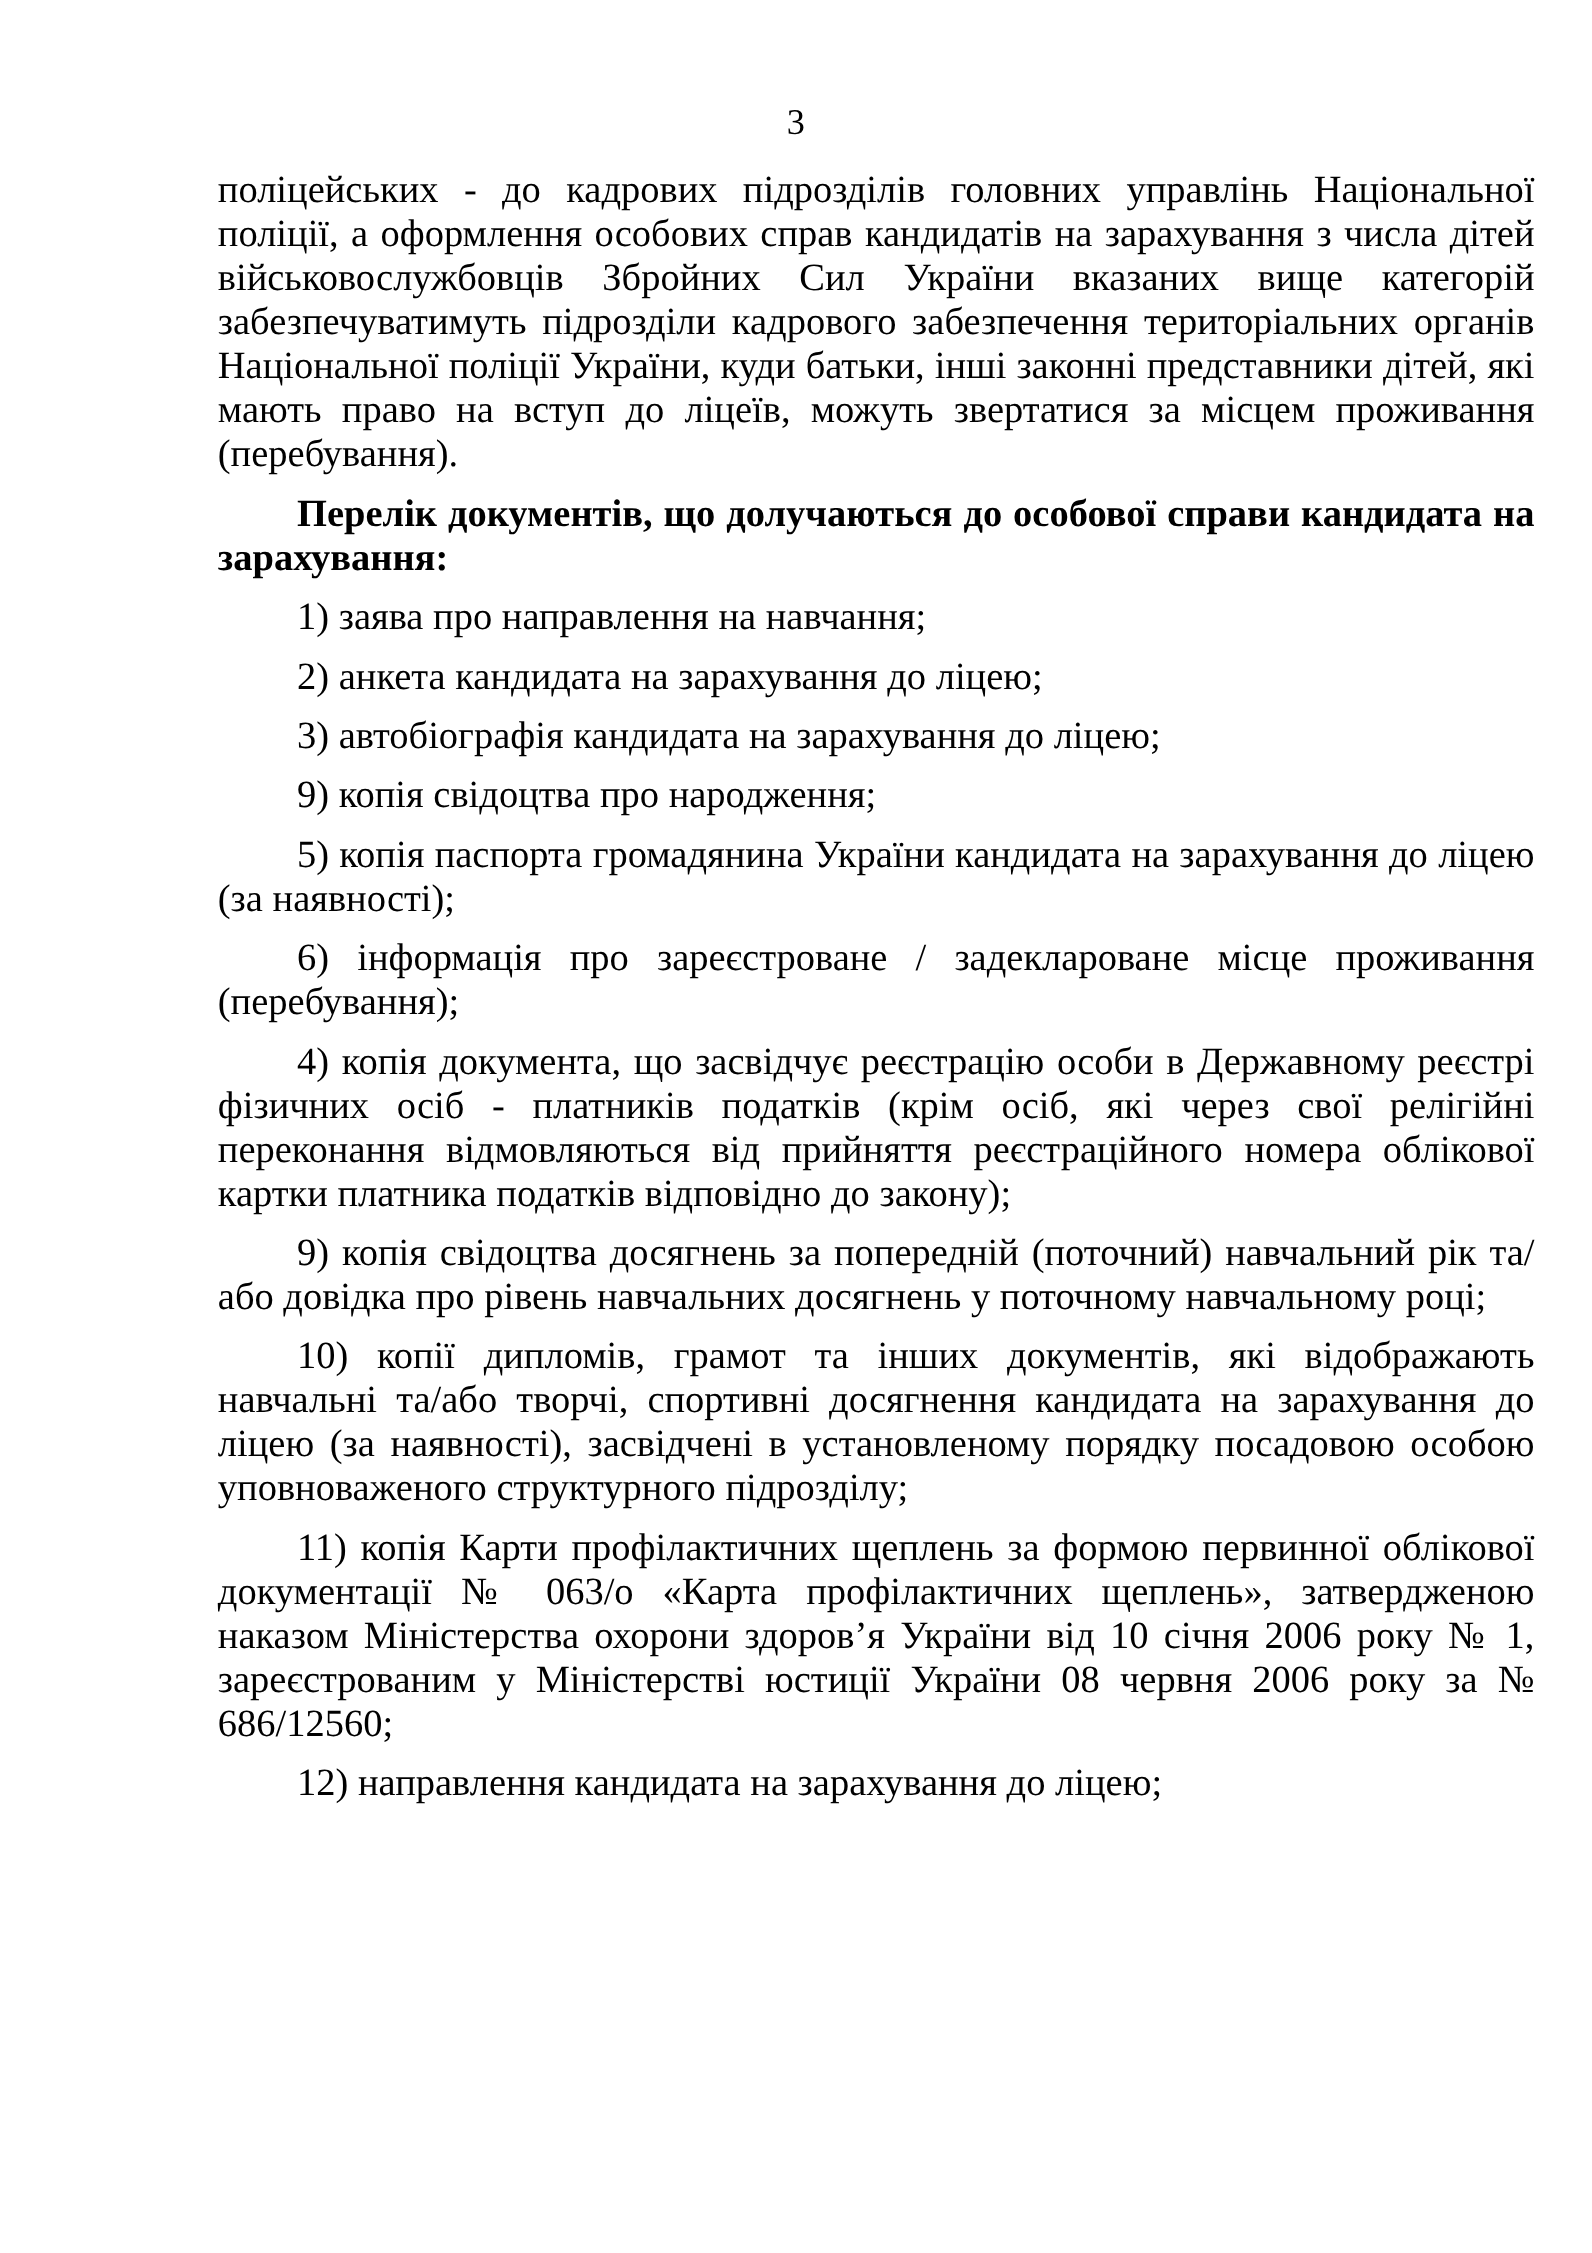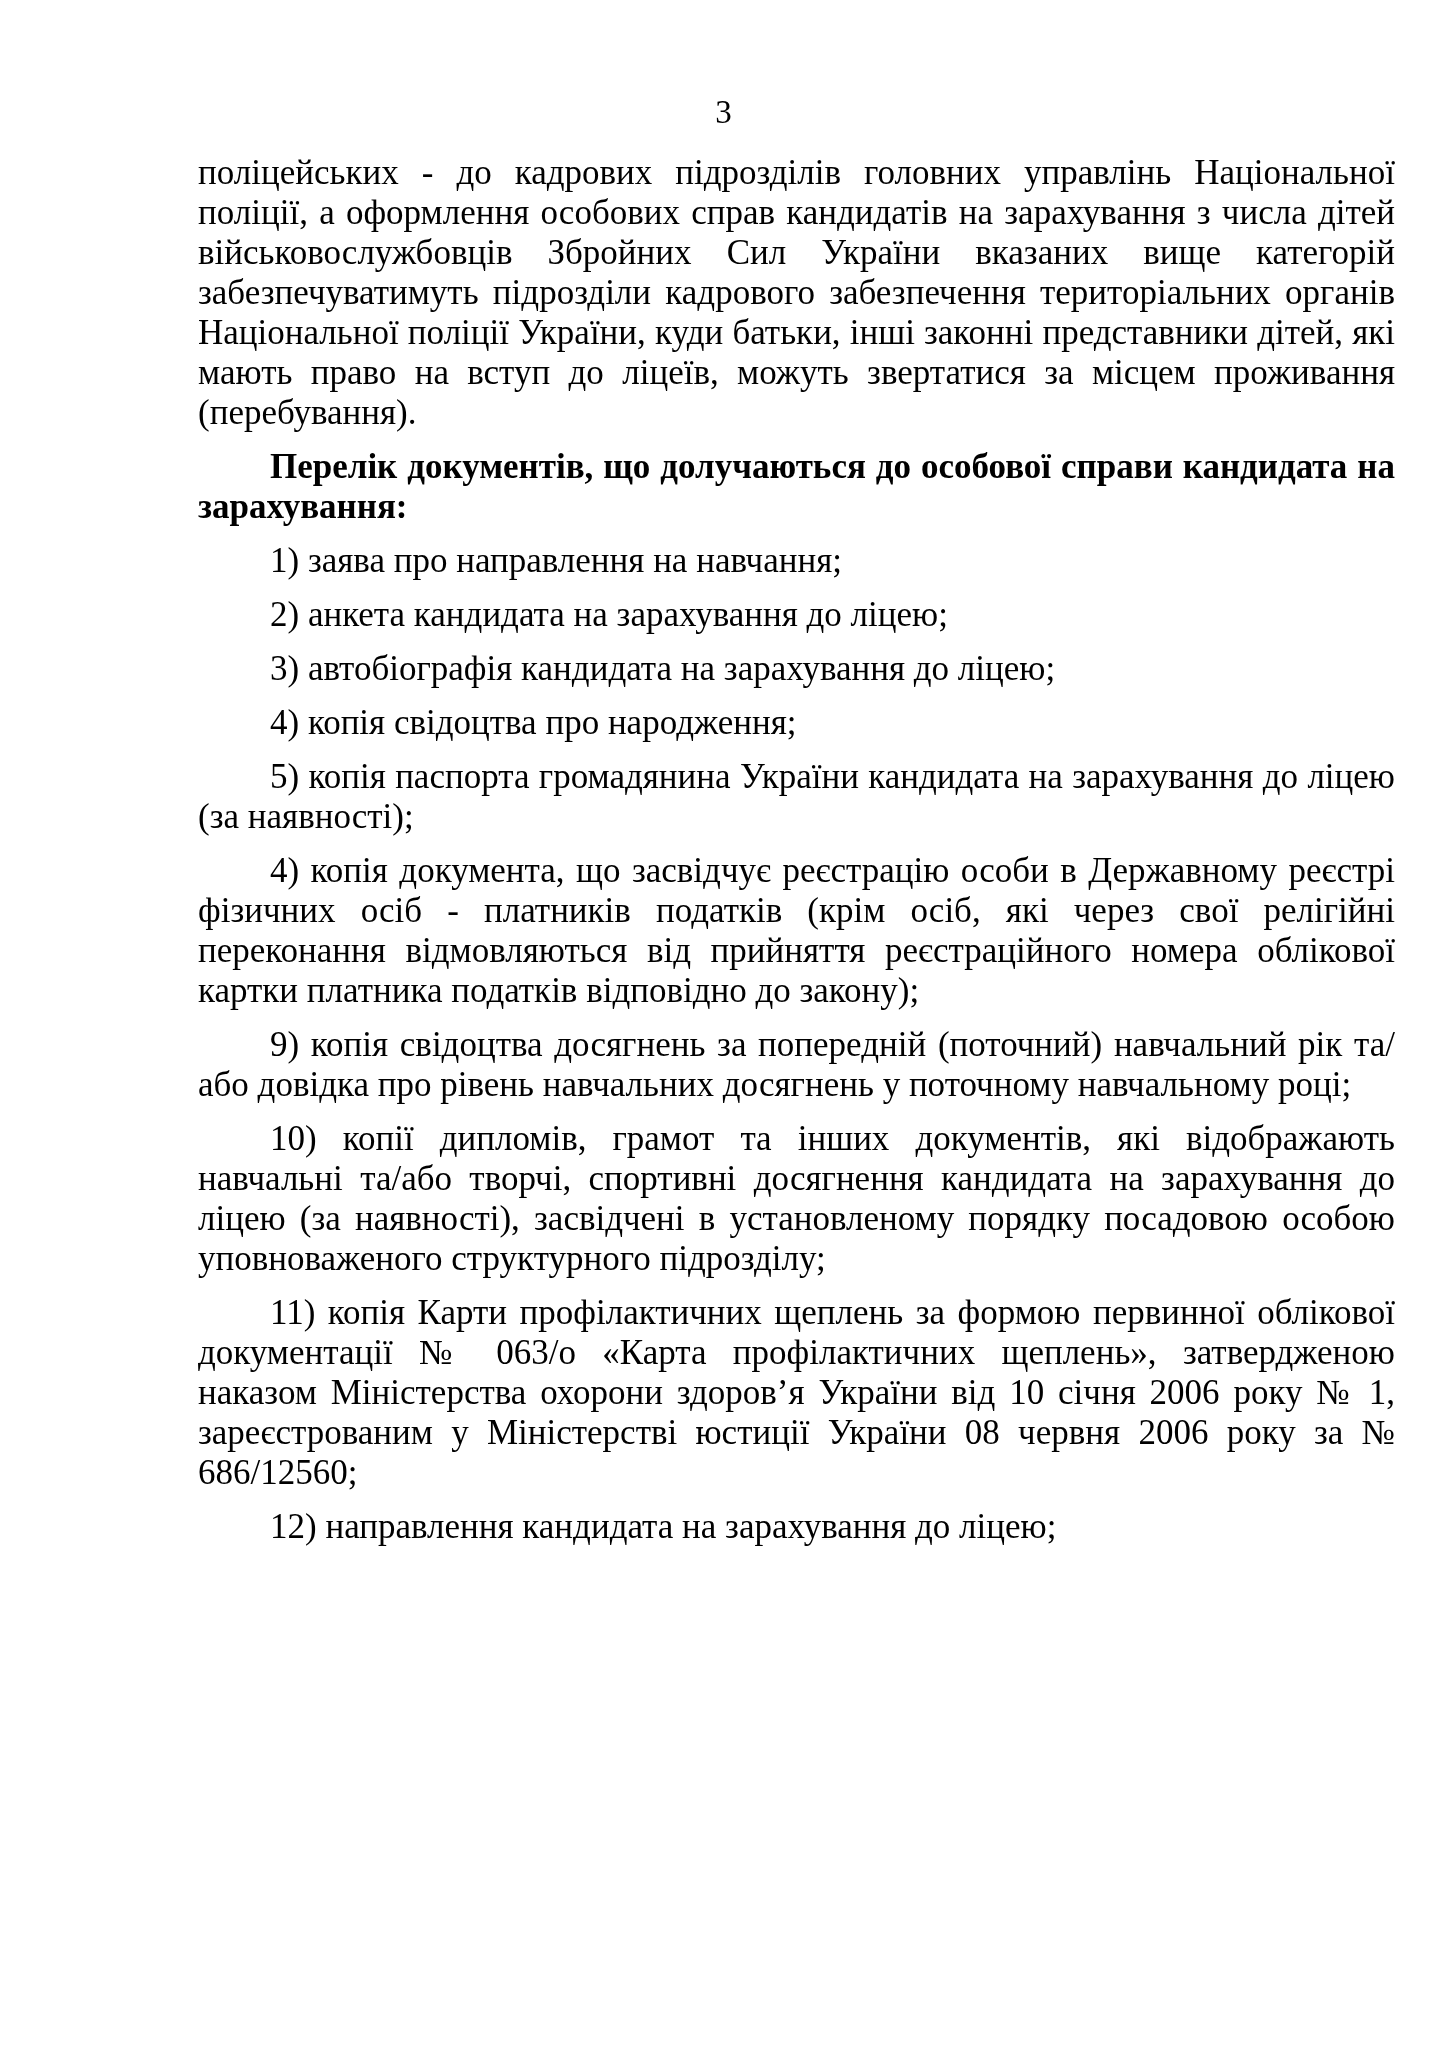--- a/index.html
+++ b/index.html
@@ -49,20 +49,21 @@
 <div class="page">
   <div class="page-number">3</div>
 
   <p class="par no-indent">поліцейських - до кадрових підрозділів головних управлінь Національної поліції, а оформлення особових справ кандидатів на зарахування з числа дітей військовослужбовців Збройних Сил України вказаних вище категорій забезпечуватимуть підрозділи кадрового забезпечення територіальних органів Національної поліції України, куди батьки, інші законні представники дітей, які мають право на вступ до ліцеїв, можуть звертатися за місцем проживання (перебування).</p>
 
   <p class="par heading">Перелік документів, що долучаються до особової справи кандидата на зарахування:</p>
 
   <p class="par">1) заява про направлення на навчання;</p>
   <p class="par">2) анкета кандидата на зарахування до ліцею;</p>
   <p class="par">3) автобіографія кандидата на зарахування до ліцею;</p>
-  <p class="par">4) копія свідоцтва про народження;</p>
+  <p class="par">9) копія свідоцтва про народження;</p>
   <p class="par">5) копія паспорта громадянина України кандидата на зарахування до ліцею (за наявності);</p>
+  <p class="par">6) інформація про зареєстроване / задеклароване місце проживання (перебування);</p>
   <p class="par">4) копія документа, що засвідчує реєстрацію особи в Державному реєстрі фізичних осіб - платників податків (крім осіб, які через свої релігійні переконання відмовляються від прийняття реєстраційного номера облікової картки платника податків відповідно до закону);</p>
   <p class="par">9) копія свідоцтва досягнень за попередній (поточний) навчальний рік та/або довідка про рівень навчальних досягнень у поточному навчальному році;</p>
   <p class="par">10) копії дипломів, грамот та інших документів, які відображають навчальні та/або творчі, спортивні досягнення кандидата на зарахування до ліцею (за наявності), засвідчені в установленому порядку посадовою особою уповноваженого структурного підрозділу;</p>
   <p class="par">11) копія Карти профілактичних щеплень за формою первинної облікової документації № 063/о «Карта профілактичних щеплень», затвердженою наказом Міністерства охорони здоров’я України від 10 січня 2006 року № 1, зареєстрованим у Міністерстві юстиції України 08 червня 2006 року за № 686/12560;</p>
   <p class="par">12) направлення кандидата на зарахування до ліцею;</p>
 </div>
 
 </body></html>

